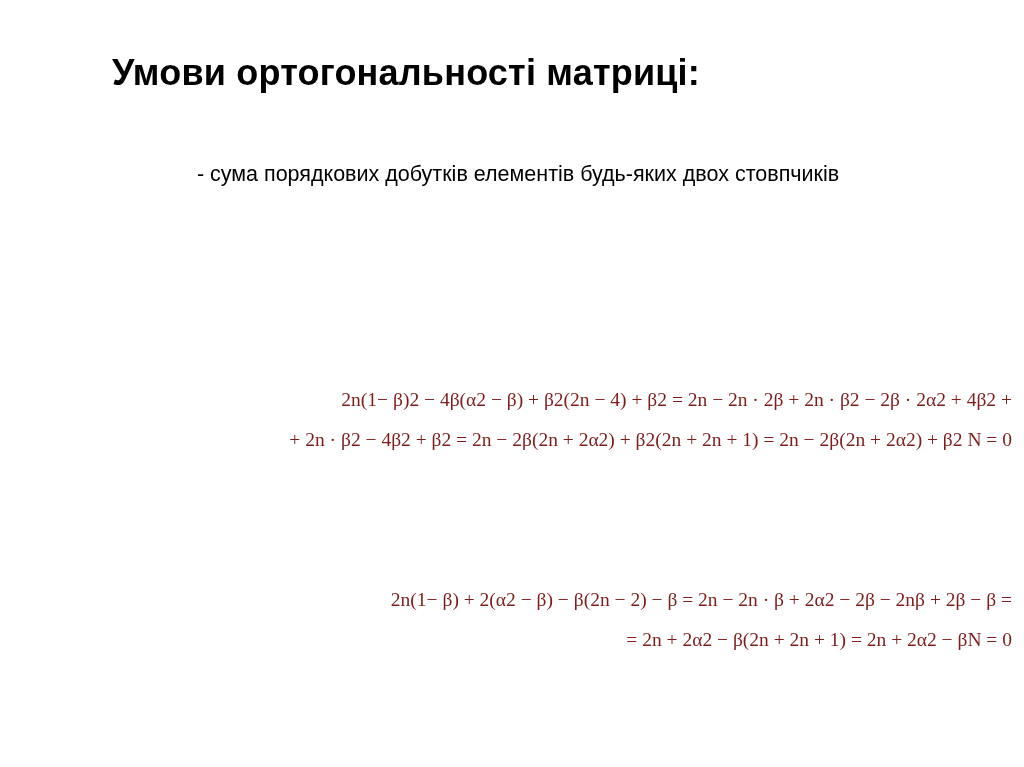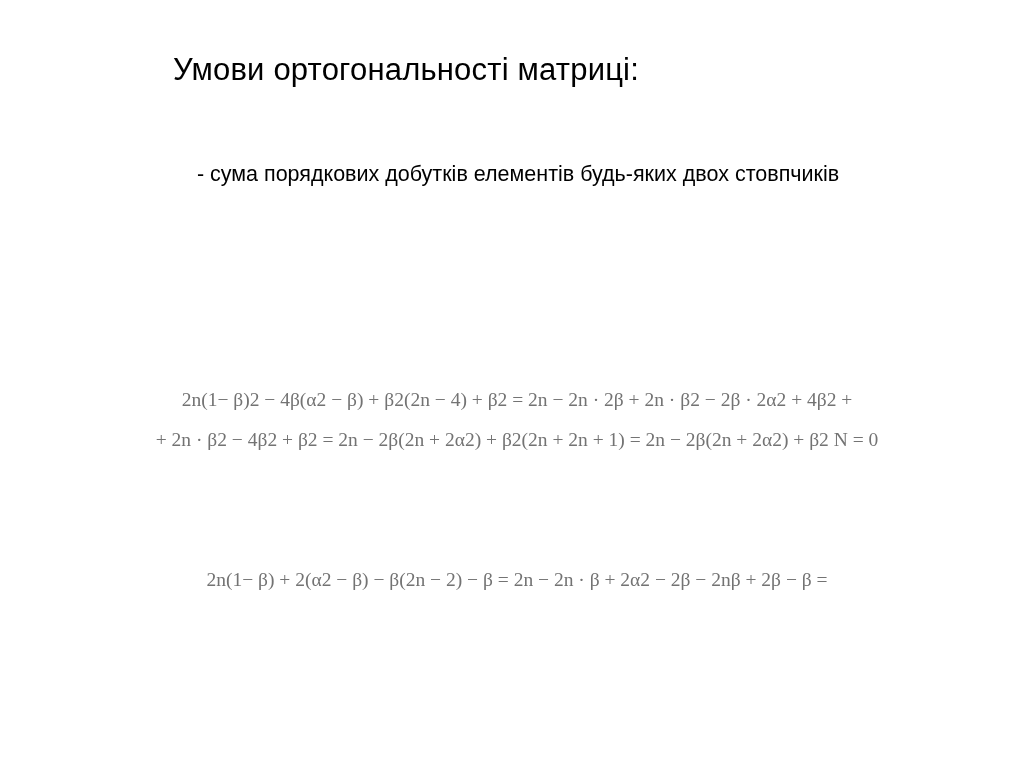--- a/index.html
+++ b/index.html
@@ -19,22 +19,22 @@
     width: 1024px;
     height: 767px;
     background: #ffffff;
   }
   .slide-title {
     position: absolute;
     top: 52px;
     left: 0;
     width: 812px;
     text-align: center;
-    font-size: 31px;
-    font-weight: normal;
+    font-size: 36px;
+    font-weight: bold;
     letter-spacing: 0.2px;
     color: #000000;
   }
   .bullets {
     position: absolute;
     top: 158px;
     left: 42px;
     width: 952px;
     text-align: center;
   }
@@ -49,25 +49,25 @@
     vertical-align: baseline;
     position: relative;
     top: 4px;
   }
   .math-block {
     position: absolute;
     left: 22px;
     width: 990px;
     font-family: "Liberation Serif", serif;
     font-size: 19.5px;
-    color: #737373;
-    text-align: center;
+    color: #7f1d1d;
+    text-align: right;
   }
   .math-block.first { top: 380px; }
-  .math-block.second { top: 560px; }
+  .math-block.second { top: 580px; }
   .math-line {
     white-space: nowrap;
     line-height: 40px;
     font-style: normal;
   }
 </style>
 </head>
 <body>
 
 <div class="slide">
@@ -83,15 +83,16 @@
 
   </div>
 
   <div class="math-block first">
     <div class="math-line">2n(1− β)2 − 4β(α2 − β) + β2(2n − 4) + β2 = 2n − 2n · 2β + 2n · β2 − 2β · 2α2 + 4β2 +</div>
     <div class="math-line">+ 2n · β2 − 4β2 + β2 = 2n − 2β(2n + 2α2) + β2(2n + 2n + 1) = 2n − 2β(2n + 2α2) + β2 N = 0</div>
   </div>
 
   <div class="math-block second">
     <div class="math-line">2n(1− β) + 2(α2 − β) − β(2n − 2) − β = 2n − 2n · β + 2α2 − 2β − 2nβ + 2β − β =</div>
+    <div class="math-line">= 2n + 2α2 − β(2n + 2n + 1) = 2n + 2α2 − βN = 0</div>
   </div>
 
 </div>
 
 </body></html>

